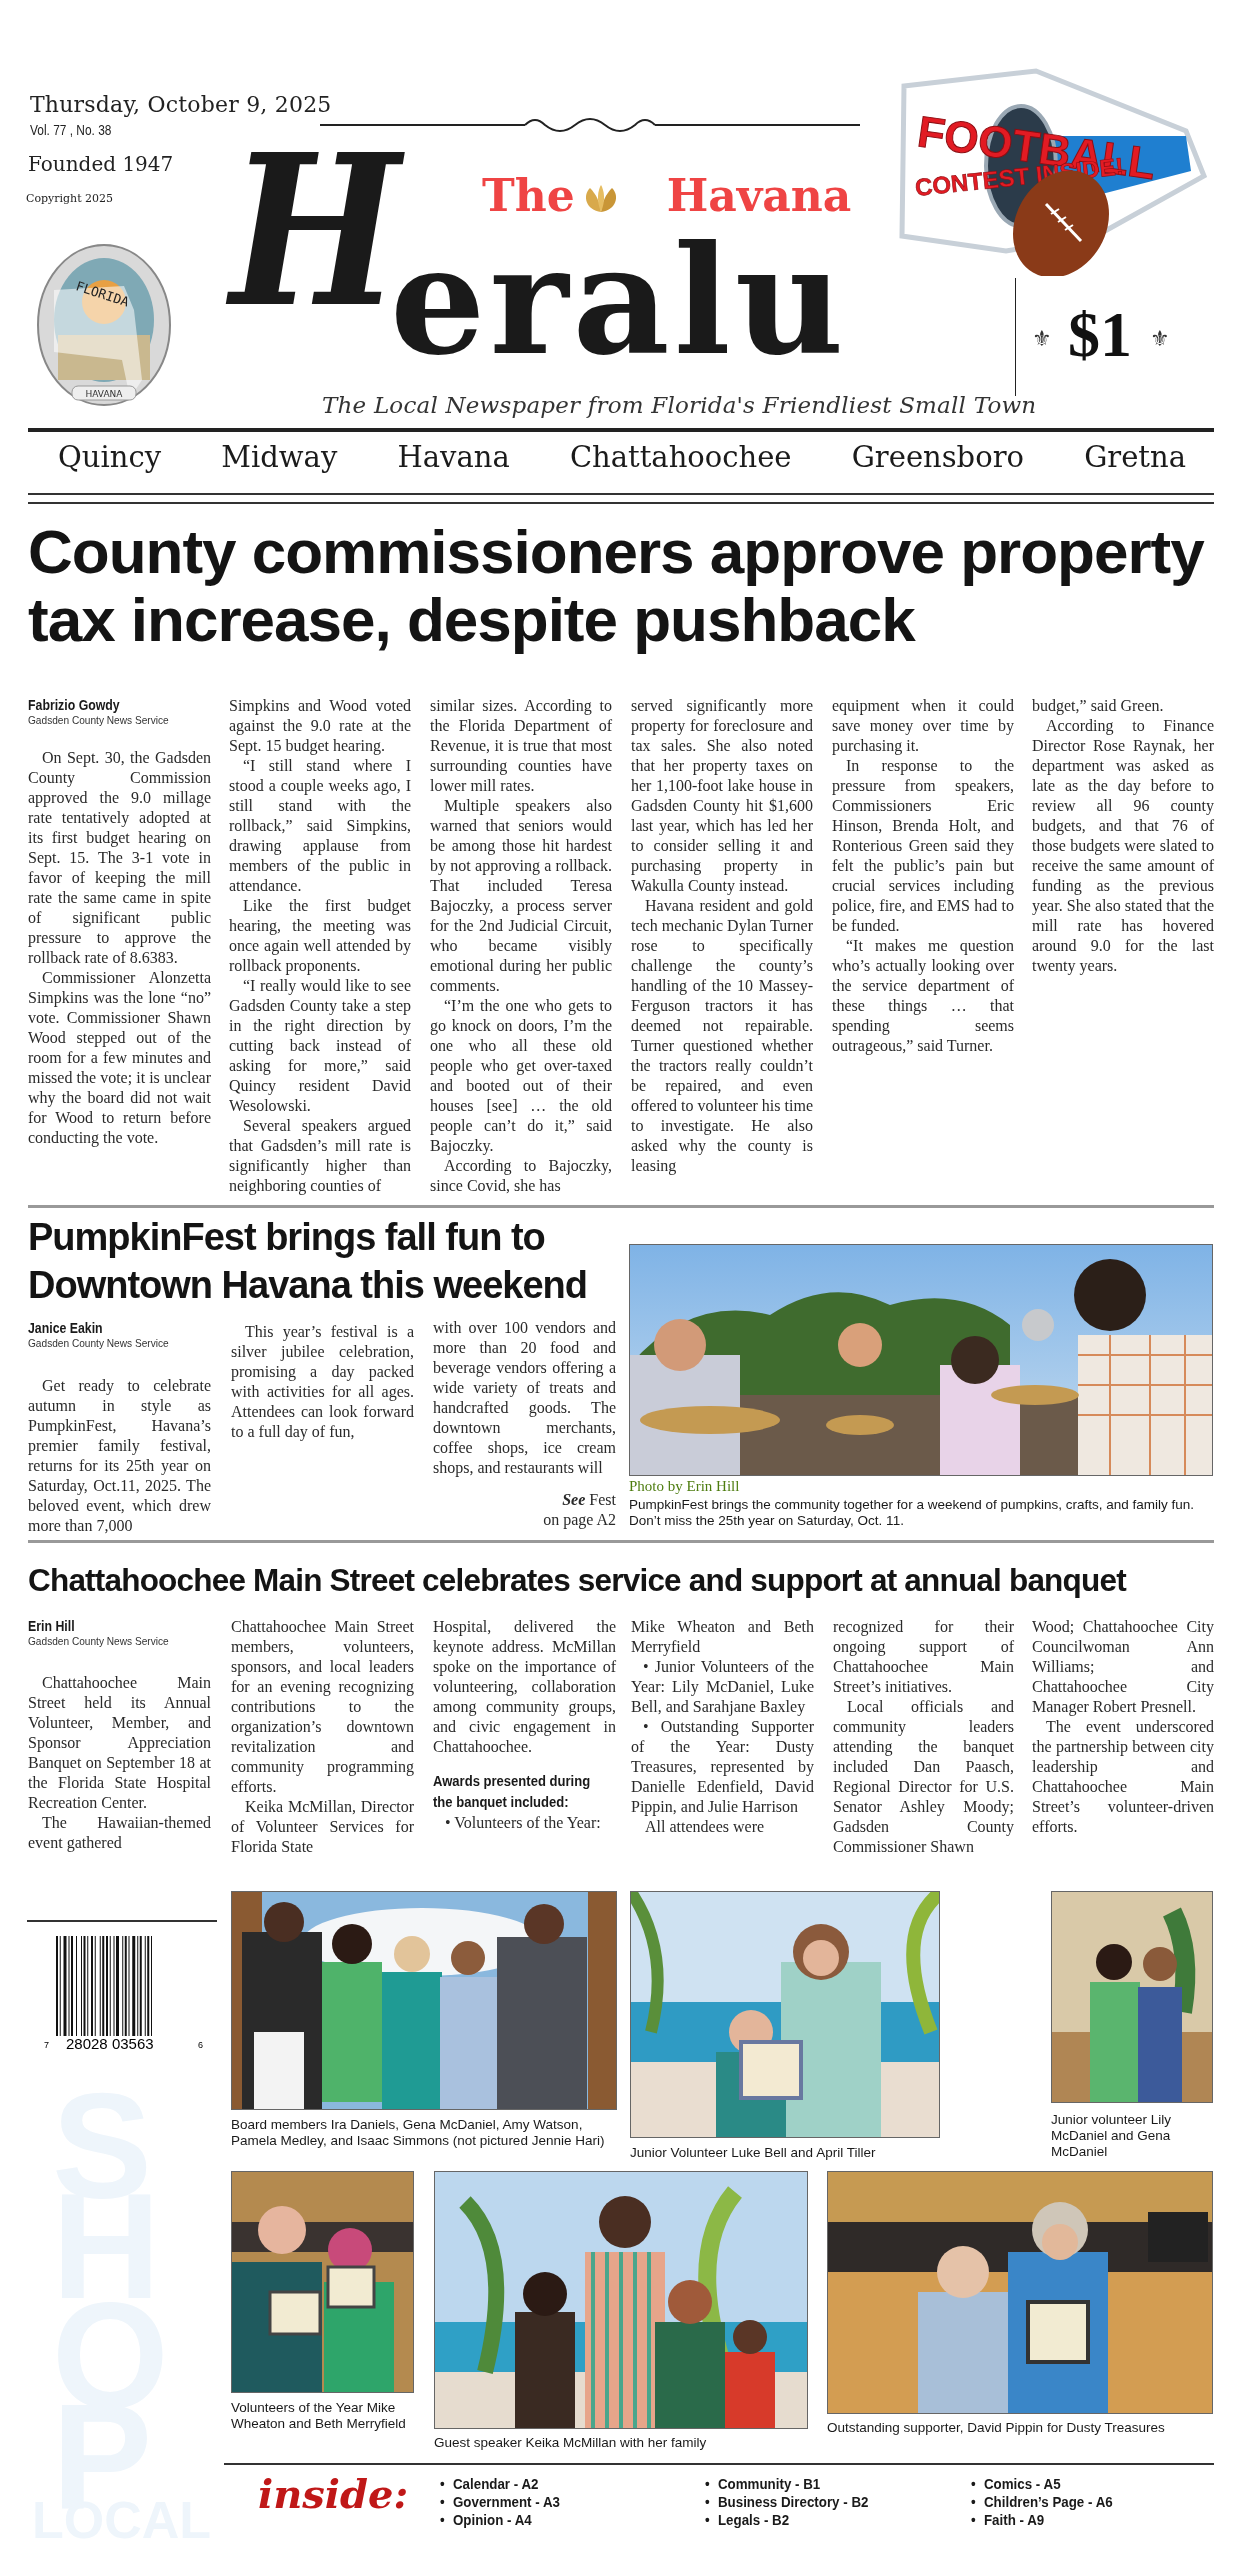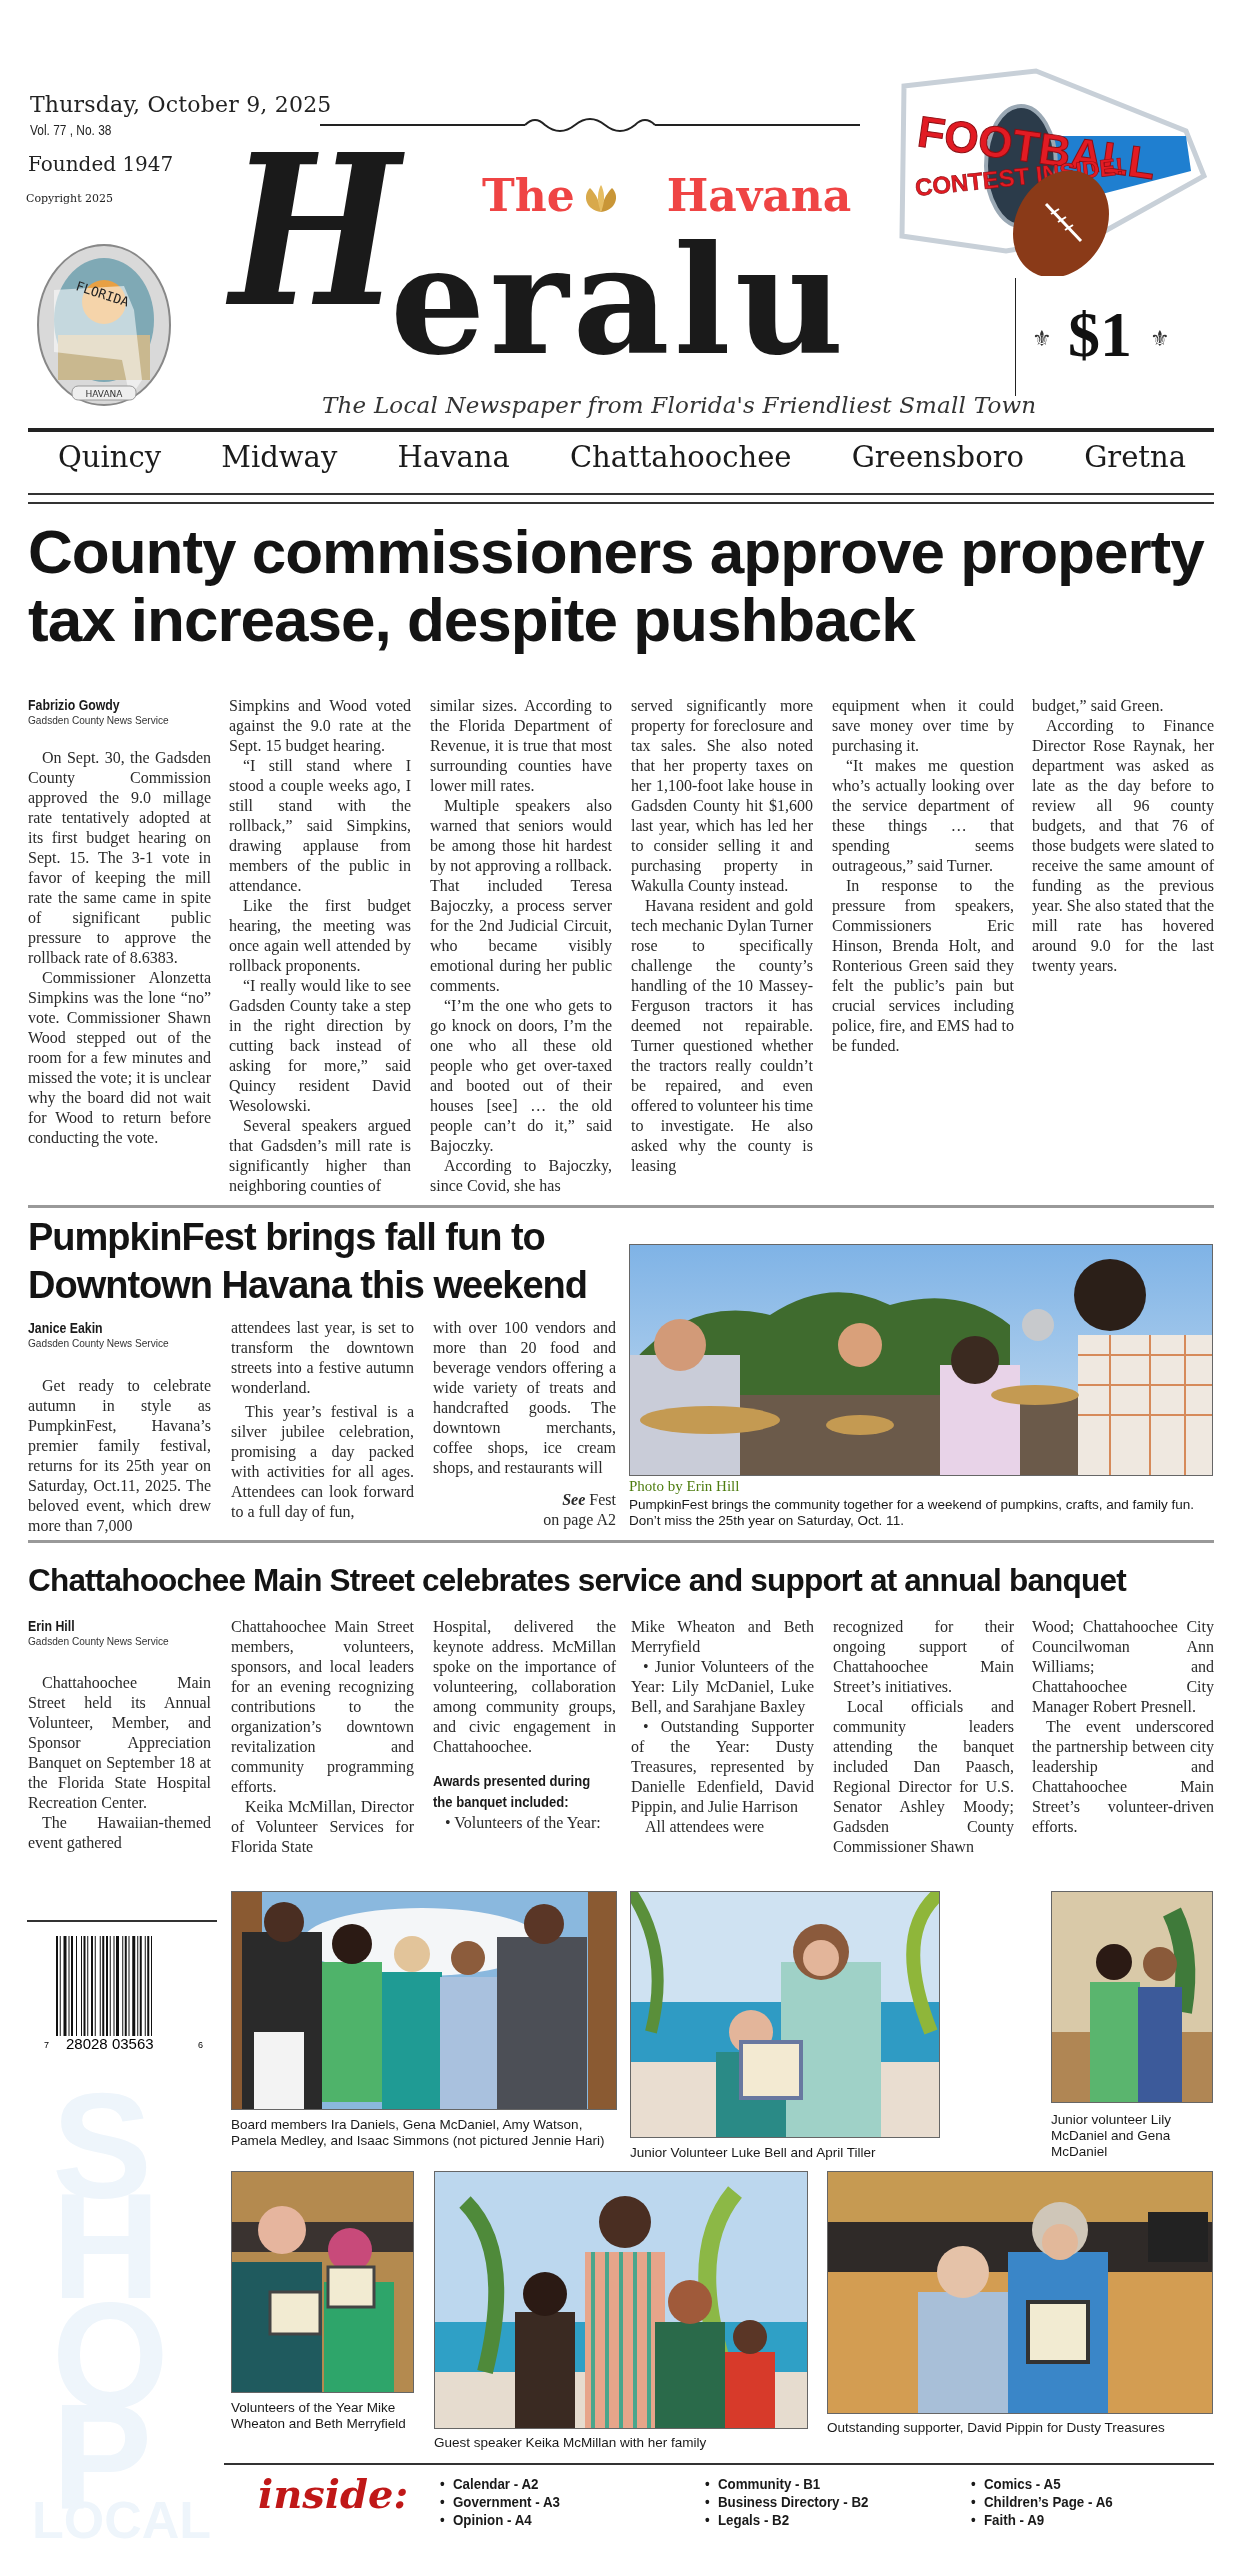--- a/index.html
+++ b/index.html
@@ -154,22 +154,22 @@
     <p>Multiple speakers also warned that seniors would be among those hit hardest by not approving a rollback. That included Teresa Bajoczky, a process server for the 2nd Judicial Circuit, who became visibly emotional during her public comments.</p>
     <p>“I’m the one who gets to go knock on doors, I’m the one who all these old people who get over-taxed and booted out of their houses [see] … the old people can’t do it,” said Bajoczky.</p>
     <p>According to Bajoczky, since Covid, she has</p>
   </div>
   <div class="col" style="left:631px;top:696px;width:182px;">
     <p class="noind">served significantly more property for foreclosure and tax sales. She also noted that her property taxes on her 1,100-foot lake house in Gadsden County hit $1,600 last year, which has led her to consider selling it and purchasing property in Wakulla County instead.</p>
     <p>Havana resident and gold tech mechanic Dylan Turner rose to specifically challenge the county’s handling of the 10 Massey-Ferguson tractors it has deemed not repairable. Turner questioned whether the tractors really couldn’t be repaired, and even offered to volunteer his time to investigate. He also asked why the county is leasing</p>
   </div>
   <div class="col" style="left:832px;top:696px;width:182px;">
     <p class="noind">equipment when it could save money over time by purchasing it.</p>
+    <p>In response to the pressure from speakers, Commissioners Eric Hinson, Brenda Holt, and Ronterious Green said they felt the public’s pain but crucial services including police, fire, and EMS had to be funded.</p>
     <p>“It makes me question who’s actually looking over the service department of these things … that spending seems outrageous,” said Turner.</p>
-    <p>In response to the pressure from speakers, Commissioners Eric Hinson, Brenda Holt, and Ronterious Green said they felt the public’s pain but crucial services including police, fire, and EMS had to be funded.</p>
   </div>
   <div class="col" style="left:1032px;top:696px;width:182px;">
     <p class="noind">budget,” said Green.</p>
     <p>According to Finance Director Rose Raynak, her department was asked as late as the day before to review all 96 county budgets, and that 76 of those budgets were slated to receive the same amount of funding as the previous year. She also stated that the mill rate has hovered around 9.0 for the last twenty years.</p>
   </div>
 </article>
 
 <div class="sep" style="top:1205px"></div>
 
 <article>
@@ -178,21 +178,20 @@
     <span>Downtown Havana this weekend</span>
   </h2>
   <div class="byline" style="left:28px;top:1320px;">
     <span class="name">Janice Eakin</span>
     <span class="svc">Gadsden County News Service</span>
   </div>
   <div class="col" style="left:28px;top:1376px;width:183px;">
     <p>Get ready to celebrate autumn in style as PumpkinFest, Havana’s premier family festival, returns for its 25th year on Saturday, Oct.11, 2025. The beloved event, which drew more than 7,000</p>
   </div>
   <div class="col" style="left:231px;top:1318px;width:183px;">
-    <p class="noind">attendees last year, is set to transform the downtown streets into a festive autumn wonderland.</p>
     <p style="margin-top:4px">This year’s festival is a silver jubilee celebration, promising a day packed with activities for all ages. Attendees can look forward to a full day of fun,</p>
   </div>
   <div class="col" style="left:433px;top:1318px;width:183px;">
     <p class="noind">with over 100 vendors and more than 20 food and beverage vendors offering a wide variety of treats and handcrafted goods. The downtown merchants, coffee shops, ice cream shops, and restaurants will</p>
   </div>
   <div class="seefest" style="left:433px;top:1480px;width:183px;margin-top:10px;">
     <i>See</i><span> Fest</span><br>
     <span>on page A2</span>
   </div>
 

